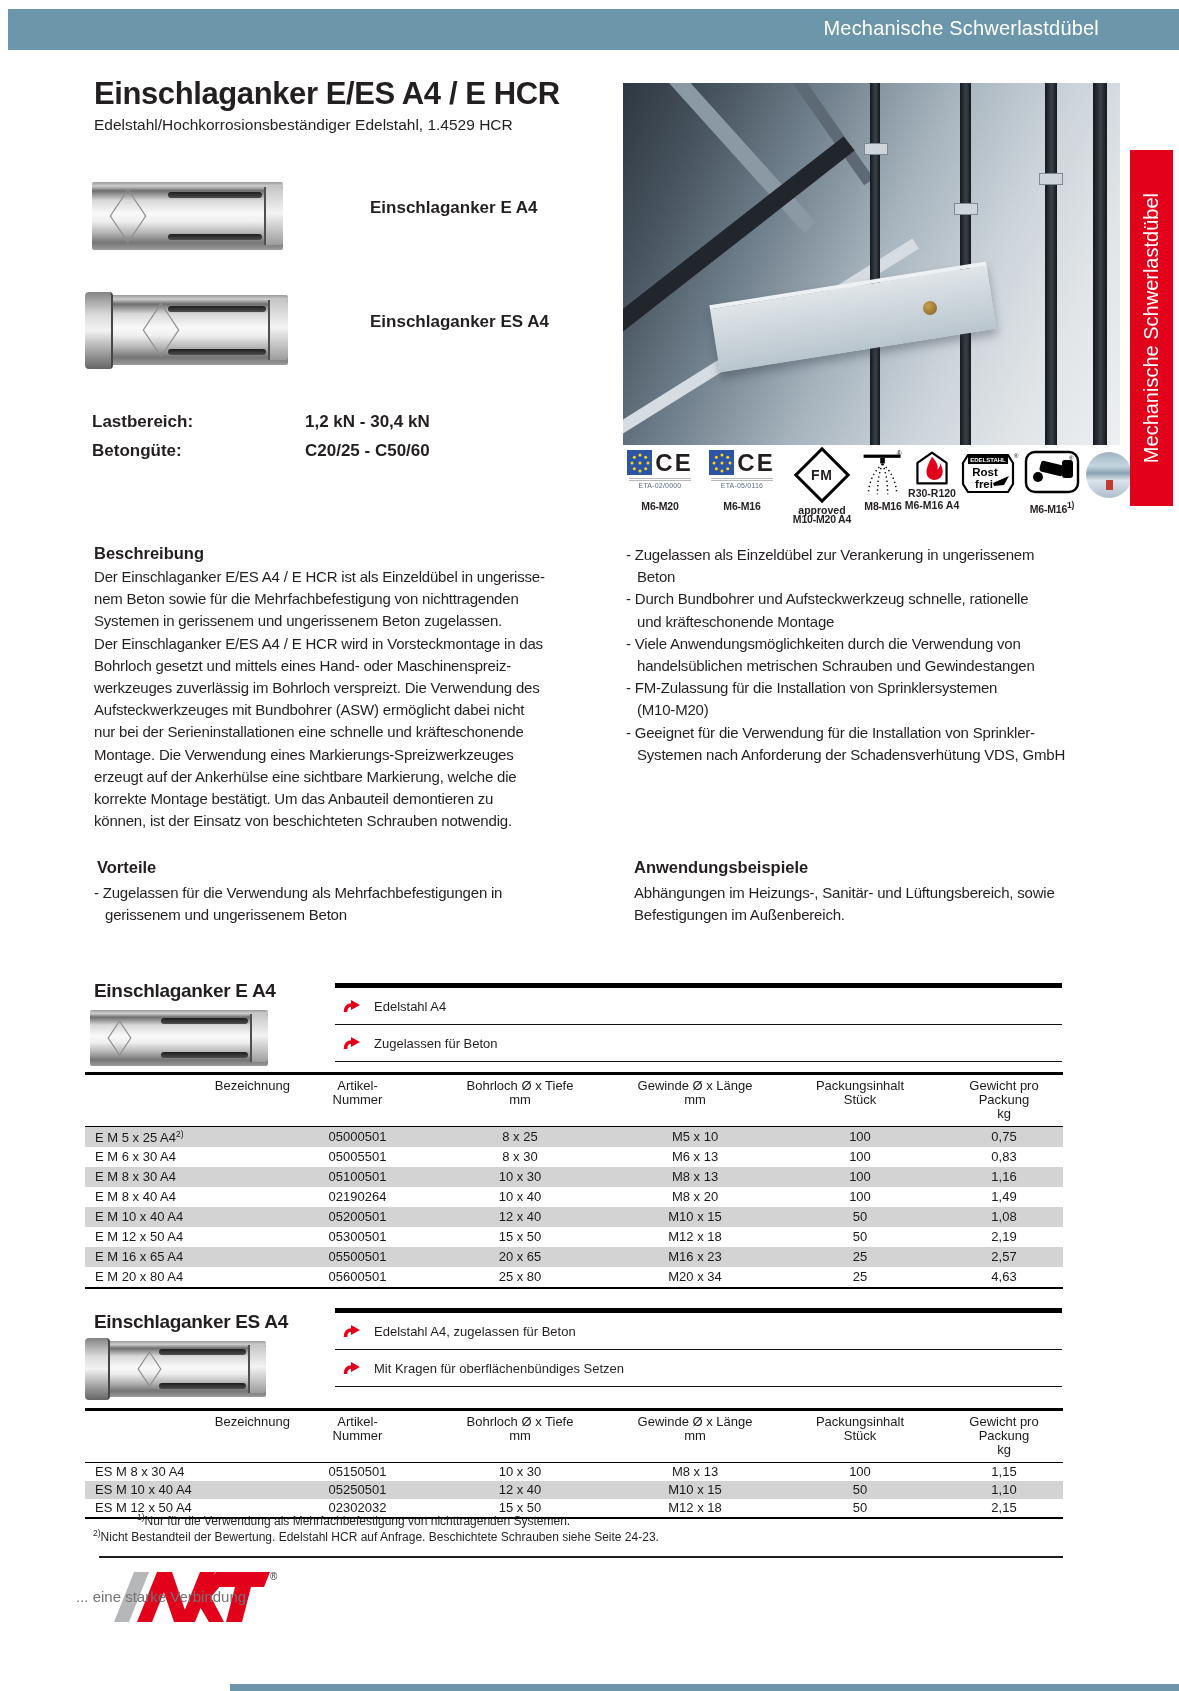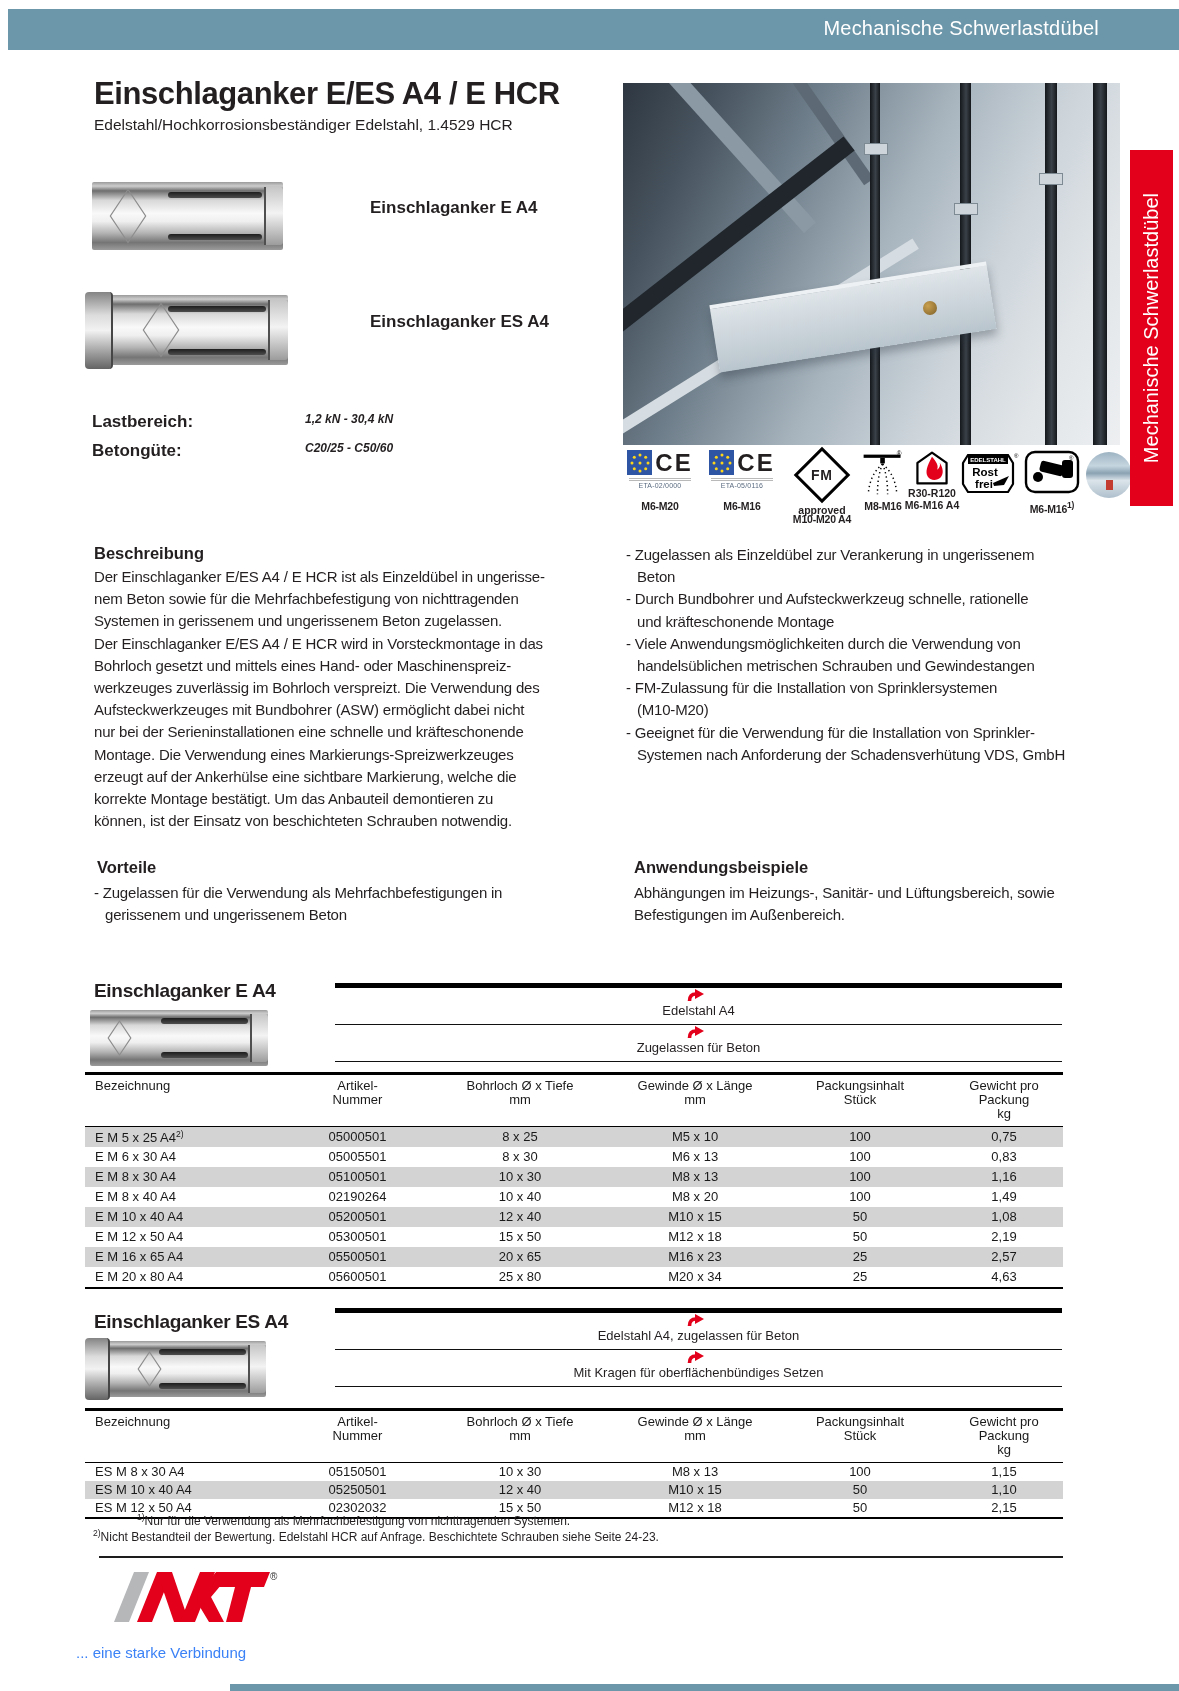--- a/index.html
+++ b/index.html
@@ -28,21 +28,21 @@
   .slot-t{top:15%;} .slot-b{bottom:15%;}
   .a-diamond{position:absolute;left:12%;top:50%;width:24px;height:24px;border:1.5px solid #8d8d8d;
     transform:translateY(-50%) scaleY(1.5) rotate(45deg);}
   .anchor.small .a-diamond{width:15px;height:15px;}
   .a-collar{position:absolute;left:-1.5%;top:-5%;bottom:-5%;width:13%;border-right:2px solid #464646;border-radius:4px;
     background:linear-gradient(180deg,#848484,#dcdcdc 30%,#f2f2f2 50%,#9b9b9b 80%,#646464);}
 
   .prod-label{font-size:17px;font-weight:700;}
 
   .spec-label{font-size:17px;font-weight:700;}
-  .spec-value{font-size:12px;font-weight:700;font-style:italic;}
+  .spec-value{font-size:17px;font-weight:700;}
 
   
   .photo{left:623px;top:83px;width:497px;height:362px;overflow:hidden;
     background:linear-gradient(115deg,#2e3741 0%,#46525d 14%,#6d7d89 30%,#a6b3bd 50%,#ccd4da 68%,#e1e5e8 84%,#edeff1 100%);}
   .ph-beam{position:absolute;background:#8b99a4;}
   .ph-beam.b1{left:-30px;top:40px;width:260px;height:16px;transform:rotate(48deg);}
   .ph-beam.b2{left:10px;top:-30px;width:300px;height:12px;transform:rotate(55deg);background:#5d6a75;}
   .ph-beam.b3{left:-60px;top:150px;width:320px;height:18px;transform:rotate(-38deg);background:#20262c;}
   .ph-rail{position:absolute;left:-40px;top:250px;width:360px;height:12px;transform:rotate(-32deg);background:#d6dde2;}
   .ph-ledge{position:absolute;left:90px;top:200px;width:280px;height:64px;background:linear-gradient(180deg,#dfe5e9,#b9c5cd);
@@ -74,42 +74,42 @@
   .disc::after{content:"";position:absolute;left:20px;top:28px;width:7px;height:10px;background:#c23b2e;}
 
   
   .h-bold{font-size:16.5px;font-weight:700;}
   .body-txt{font-size:15px;line-height:22.2px;letter-spacing:-.2px;white-space:pre-line;}
   .blt{font-size:15px;line-height:22.2px;letter-spacing:-.2px;white-space:pre-line;padding-left:11px;text-indent:-11px;}
 
   
   .sec-head{font-size:19px;font-weight:700;letter-spacing:-.3px;}
   .band{position:absolute;left:335px;width:727px;border-top:5px solid #000;}
-  .band-row{height:36px;display:flex;align-items:center;border-bottom:1px solid #111;flex-direction:column;}
+  .band-row{height:36px;display:flex;align-items:center;border-bottom:1px solid #111;}
   .band-row .arr{margin-left:8px;margin-right:14px;display:flex;}
   .band-row .lbl{font-size:13px;}
 
   
   .tblwrap{position:absolute;left:85px;width:978px;border-top:3.5px solid #000;}
   table{width:100%;border-collapse:collapse;table-layout:fixed;font-size:13px;color:#1a1a1a;}
   th{font-weight:400;vertical-align:top;padding:4px 0 5px 0;}
   thead tr{border-bottom:1.5px solid #000;}
   th span{display:block;line-height:14px;text-align:center;}
-  th.c1 span{text-align:left;padding-left:10px;}
+  th.c1 span{text-align:right;padding-left:10px;}
   td{text-align:center;padding:0;}
   td.c1{text-align:left;padding-left:10px;}
   .tbl-e tbody tr{height:20px;} .tbl-es tbody tr{height:18px;}
   .tbl-e tbody tr:nth-child(odd){background:#d3d3d3;}
   .tbl-es tbody tr:nth-child(even){background:#d3d3d3;}
   .tblwrap{border-bottom:2.5px solid #000;}
   sup{font-size:8.5px;}
 
   .footnote{font-size:12px;line-height:16px;}
   .rule{left:99px;top:1556px;width:964px;height:2px;background:#1d1d1d;}
-  .tagline{left:76px;top:1644px;font-size:15px;color:#3b82f6;}
+  .tagline{left:76px;top:1588px;font-size:15px;color:#737373;}
   .bottombar{left:230px;top:1684px;width:949px;height:7px;background:#6c96a9;}
 </style>
 </head>
 <body>
 
 <div class="page">
 
   <div class="abs topbar">
     <span class="topbar-text">Mechanische Schwerlastdübel</span>
   </div>

